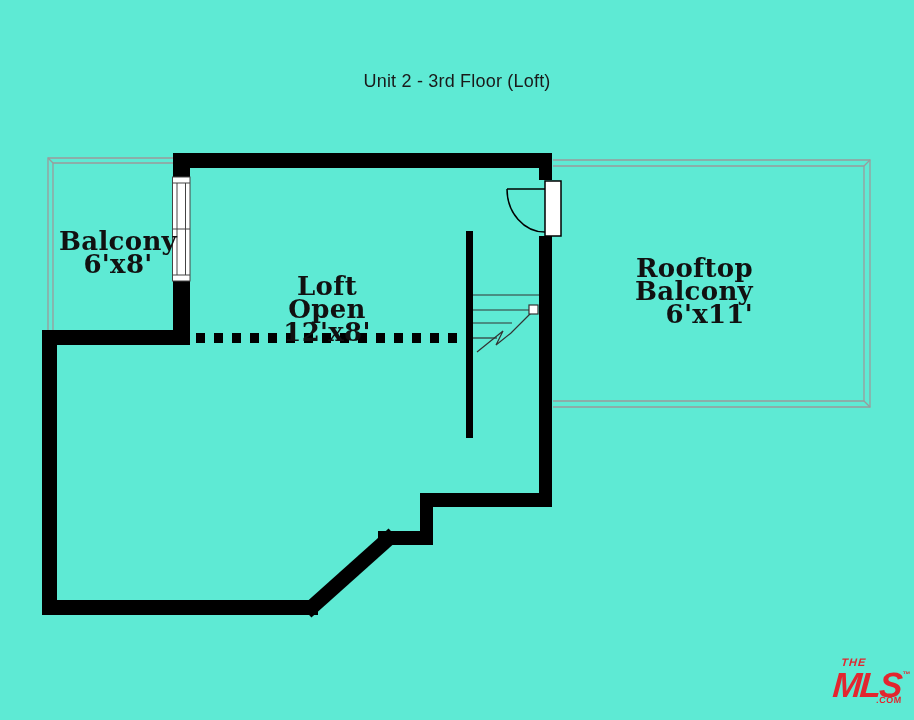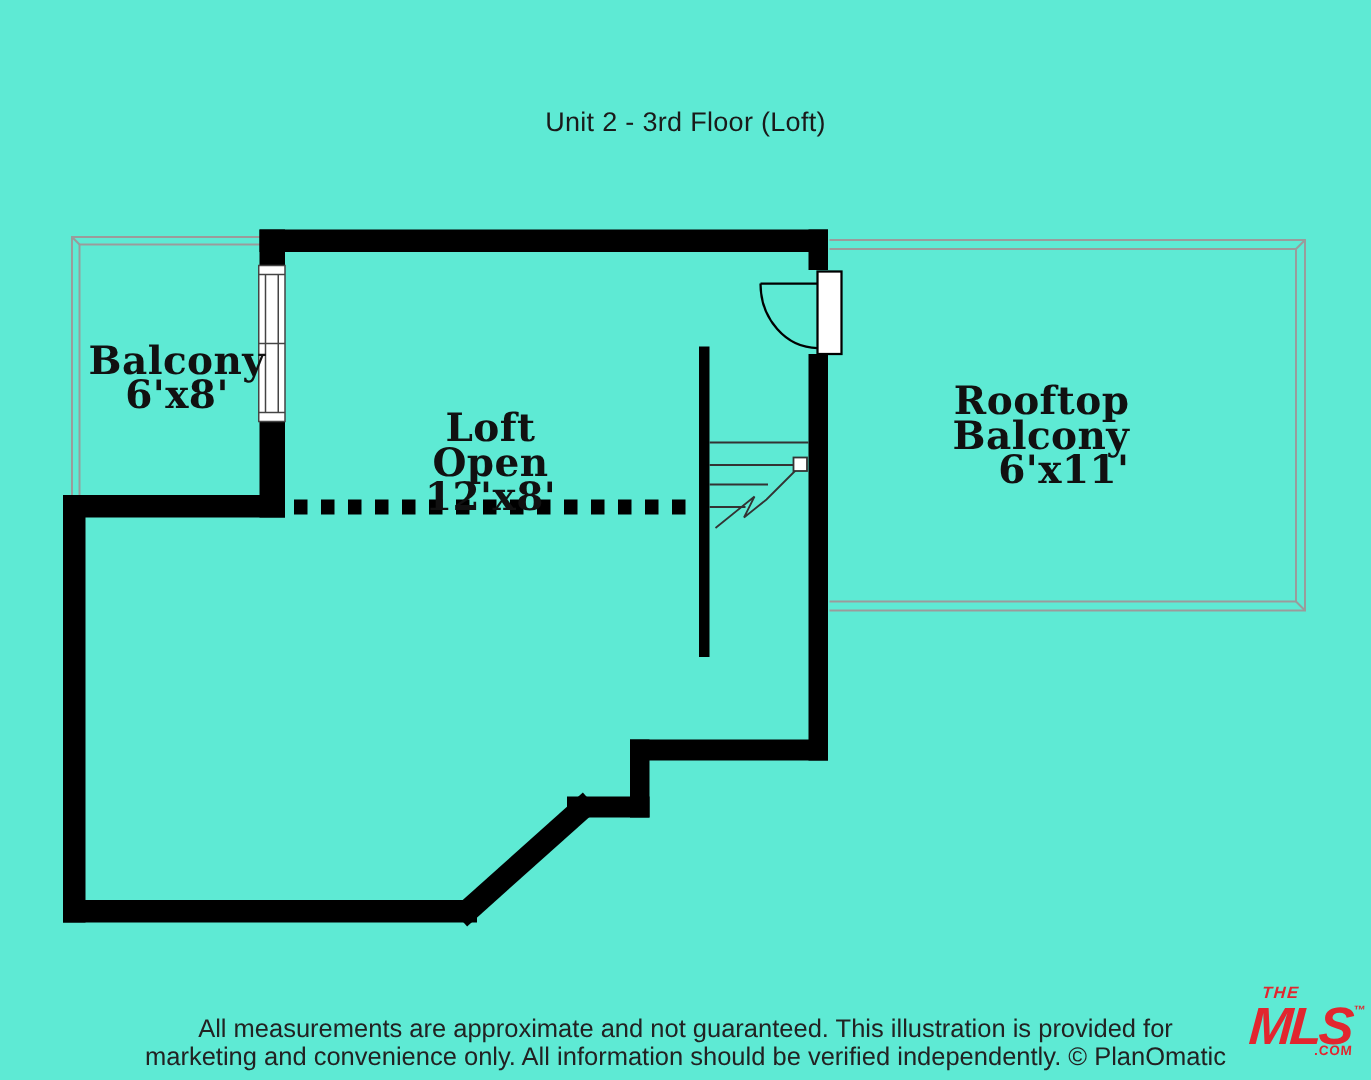--- a/index.html
+++ b/index.html
@@ -143,24 +143,20 @@
     <div>12'x8'</div>
   </div>
 
   <div class="room-label label-rooftop">
     <div>Rooftop</div>
     <div>Balcony</div>
     <div>6'x11'</div>
   </div>
 
 
-  <div class="disclaimer">
-    <div>All measurements are approximate and not guaranteed. This illustration is provided for</div>
-    <div>marketing and convenience only. All information should be verified independently. © PlanOmatic</div>
-  </div>
 
   <div class="mls-logo">
     <div class="mls-top">THE</div>
     <div class="mls-main"><span>MLS</span><span class="tm">™</span></div>
     <div class="mls-com">.COM</div>
   </div>
 
 </div>
 
 </body></html>

